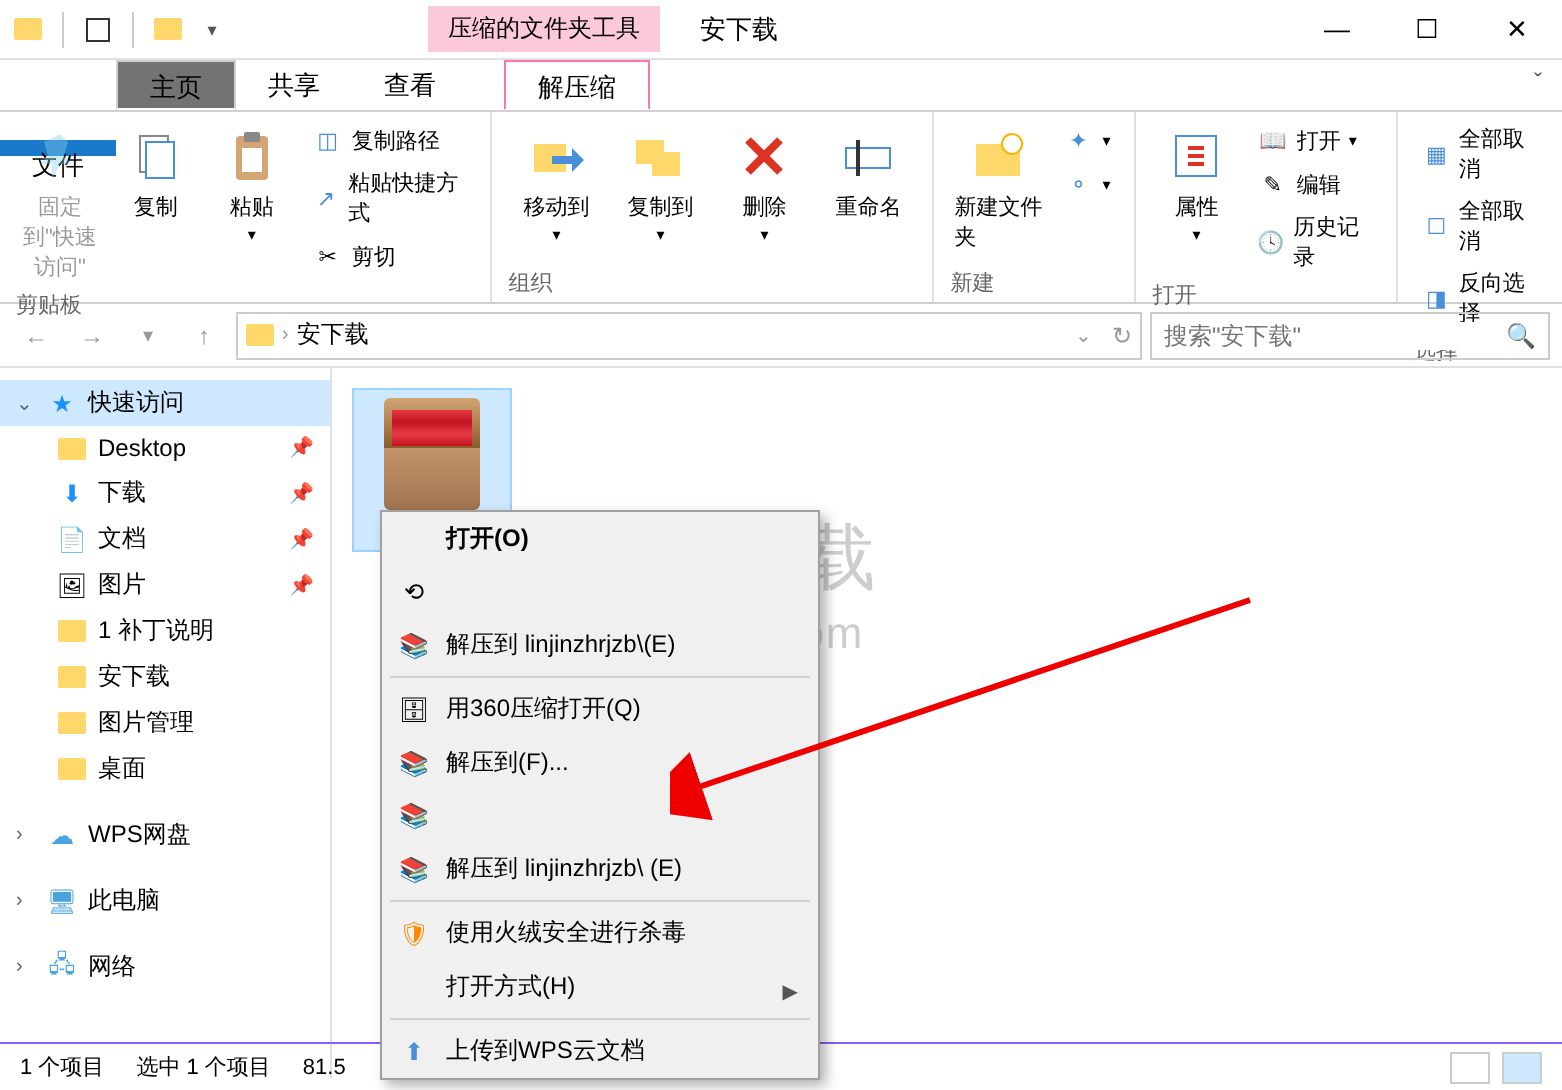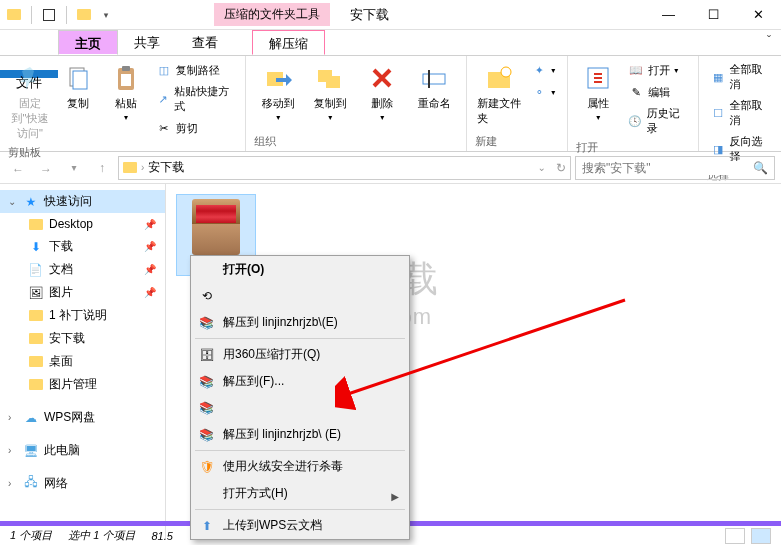--- a/index.html
+++ b/index.html
@@ -10,21 +10,21 @@
 .qat { width: 16px; height: 16px; display: flex; align-items: center; justify-content: center; }
 .v-sep { width: 1px; height: 18px; background: #ccc; margin: 0 3px; }
 .title-tool { background: #fbc9db; padding: 3px 10px; font-size: 12px; margin-left: 100px; }
 .title-text { position: absolute; left: 350px; top: 6px; font-size: 13px; }
 .winbtns { margin-left: auto; display: flex; }
 .winbtn { width: 45px; height: 30px; display: flex; align-items: center; justify-content: center; font-size: 13px; cursor: pointer; }
 
 .tabs { height: 26px; display: flex; border-bottom: 1px solid #d0d0d0; }
 .tab { padding: 4px 16px; font-size: 13px; cursor: pointer; }
 .tab.file { background: #1979ca; color: #000000; margin-top: 40px; }
-.tab.active { border: 1px solid #d0d0d0; border-bottom: 1px solid #fff; background: #f0abfc; font-weight: bold; }
+.tab.active { border: 1px solid #d0d0d0; border-bottom: 1px solid #fff; background: #737373; }
 .tab.pink { border: 1px solid #f7a; border-bottom: 1px solid #fff; }
 .expand-btn { margin-left: auto; padding: 4px 10px; color: #555; cursor: pointer; }
 
 .ribbon { height: 96px; background: #fff; border-bottom: 1px solid #d0d0d0; display: flex; }
 .ribbon-group { border-right: 1px solid #e0e0e0; padding: 4px 8px 0; display: flex; flex-direction: column; }
 .group-body { flex: 1; display: flex; align-items: flex-start; gap: 4px; }
 .group-label { text-align: left; font-size: 11px; color: #666; padding: 2px 0; }
 .big-btn { display: flex; flex-direction: column; align-items: center; width: 48px; padding: 2px; cursor: pointer; font-size: 11px; gap: 2px; }
 .big-icon { width: 32px; height: 32px; display: flex; align-items: center; justify-content: center; }
 .small-btns { display: flex; flex-direction: column; gap: 2px; }
@@ -54,21 +54,21 @@
 .rar-icon::before { content: ""; position: absolute; top: 6px; left: 4px; right: 4px; height: 18px; background: linear-gradient(#e63946,#c1121f,#e63946,#c1121f); }
 
 .context-menu { position: absolute; left: 190px; top: 255px; width: 220px; background: #f0f0f0; border: 1px solid #a0a0a0; box-shadow: 3px 3px 6px rgba(0,0,0,0.3); z-index: 100; }
 .menu-item { display: flex; align-items: flex-end; padding: 5px 10px 5px 8px; font-size: 12px; cursor: pointer; gap: 8px; }
 .menu-sep { height: 1px; background: #d0d0d0; margin: 2px 4px; }
 .menu-icon { width: 16px; height: 16px; display: flex; align-items: center; justify-content: center; }
 .menu-text { flex: 1; }
 .menu-arrow { color: #555; font-size: 10px; }
 .menu-sub { font-size: 11px; color: #666; }
 
-.statusbar { position: absolute; bottom: 0; left: 0; right: 0; height: 24px; border-top: 5px solid #8b5cf6; display: flex; align-items: center; padding: 0 10px; font-size: 11px; gap: 16px; font-style: italic; }
+.statusbar { position: absolute; bottom: 0; left: 0; right: 0; height: 24px; border-top: 1px solid #8b5cf6; display: flex; align-items: center; padding: 0 10px; font-size: 11px; gap: 16px; }
 .status-right { margin-left: auto; display: flex; gap: 6px; }
 .view-btn { width: 20px; height: 16px; border: 1px solid #ccc; cursor: pointer; }
 
 .red-arrow { position: absolute; left: 335px; top: 290px; z-index: 200; pointer-events: none; }
 
 .watermark { position: absolute; left: 280px; top: 255px; font-size: 32px; color: rgba(130,130,130,0.4); font-weight: 300; z-index: 50; pointer-events: none; display: flex; align-items: center; gap: 6px; }
 .watermark .cn { font-size: 36px; }
 .watermark .en { font-size: 22px; letter-spacing: 1px; }
 .wm-icon { width: 44px; height: 44px; border: 3px solid rgba(130,130,130,0.4); border-radius: 8px; }
 
@@ -341,27 +341,27 @@
     <div class="tree-item sub">
         <span class="tree-icon">
           <span class="folder-ico"></span>
         </span>
         <span>安下载</span>
       </div>
     <div class="tree-item sub">
         <span class="tree-icon">
           <span class="folder-ico"></span>
         </span>
-        <span>桌面</span>
+        <span>图片管理</span>
       </div>
     <div class="tree-item sub">
         <span class="tree-icon">
           <span class="folder-ico"></span>
         </span>
-        <span>图片管理</span>
+        <span>桌面</span>
       </div>
     <div class="tree-sep"></div>
     <div class="tree-item">
         <span class="tree-caret">›</span>
         <span class="tree-icon cloud-ico">☁</span>
         <span>WPS网盘</span>
       </div>
     <div class="tree-sep"></div>
     <div class="tree-item">
         <span class="tree-caret">›</span>

